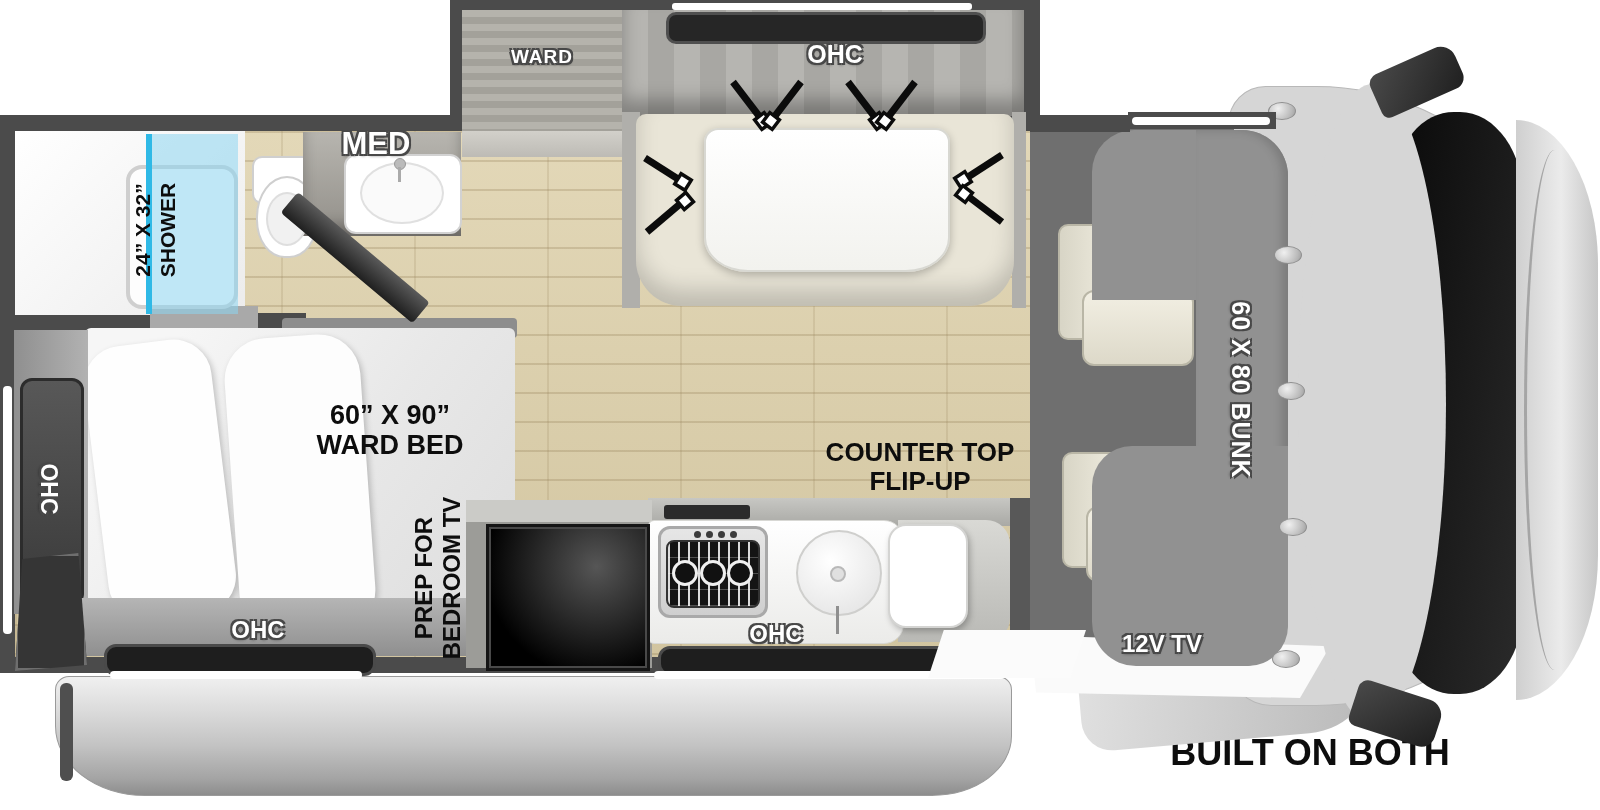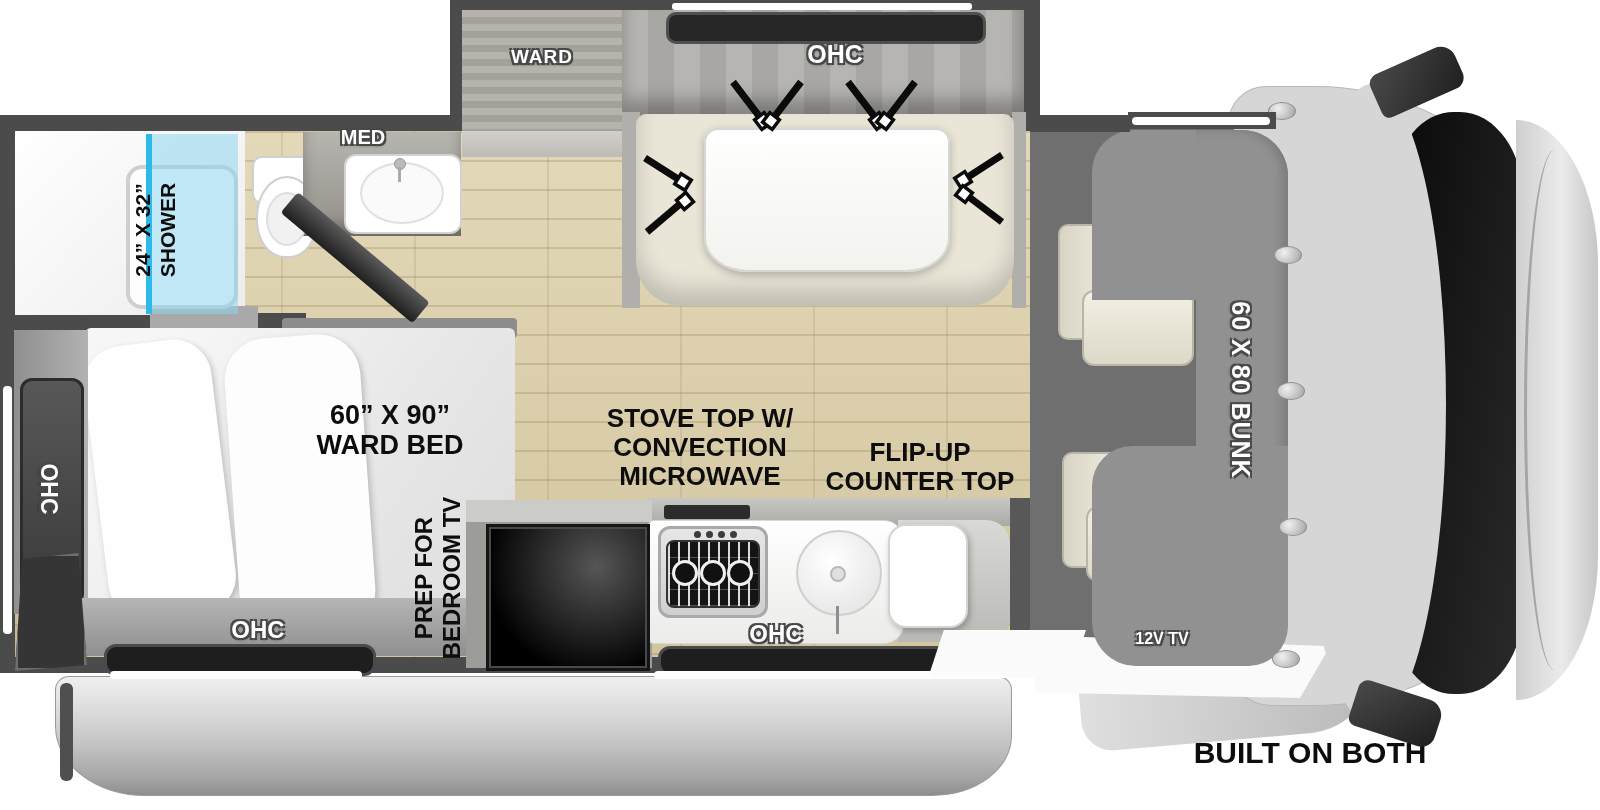--- a/index.html
+++ b/index.html
@@ -15,21 +15,21 @@
   .rotm90{transform:rotate(-90deg);}
 
   
   .awning{left:55px;top:676px;width:955px;height:118px;z-index:1;border:1px solid #9a9a9a;
     background:linear-gradient(180deg,#f0f0f0 0%,#dadada 30%,#c3c3c3 58%,#a4a4a4 86%,#8d8d8d 100%);
     border-radius:14px 14px 80px 90px/14px 14px 60px 70px;}
   .awning-cap{left:60px;top:683px;width:13px;height:98px;background:#4f4f4f;border-radius:6px;z-index:2;}
   .awning-label{left:330px;top:711px;width:500px;font-size:30px;z-index:3;}
 
   
-  .chassis-note{left:1090px;top:738px;width:440px;font-size:30px;line-height:29px;z-index:2;}
+  .chassis-note{left:1090px;top:738px;width:440px;font-size:36px;line-height:29px;z-index:2;}
 
   
   .cab-body{left:1228px;top:86px;width:368px;height:618px;background:#d6d6d6;z-index:3;border:1px solid #b8b8b8;
     border-radius:40px 300px 300px 46px/40px 330px 330px 46px;}
   .fender{left:1080px;top:660px;width:300px;height:80px;z-index:2;transform:rotate(-5deg);
     background:linear-gradient(100deg,#e0e0e0,#b8b8b8);border-radius:8px 10px 120px 50px;}
   .windshield{left:1396px;top:112px;width:128px;height:582px;z-index:5;
     background:linear-gradient(100deg,#0a0a0a,#2b2b2b);
     border-radius:58px 64px 64px 58px/70px 90px 90px 70px;}
   .windshield-carve{left:1298px;top:84px;width:148px;height:640px;background:#d6d6d6;border-radius:50%;z-index:6;}
@@ -49,21 +49,21 @@
   .seat-cushion{width:108px;height:72px;z-index:6;border:2px solid #b9b6a6;border-radius:12px;
     background:linear-gradient(180deg,#f2efe3,#ddd9c9);}
   .seatA-back{left:1058px;top:224px;} .seatA-cushion{left:1082px;top:290px;}
   .seatB-back{left:1062px;top:452px;} .seatB-cushion{left:1086px;top:506px;}
   .bunk{background:#919191;z-index:7;}
   .bunk-top{left:1092px;top:130px;width:196px;height:170px;border-radius:42px 46px 0 0;}
   .bunk-spine{left:1196px;top:130px;width:92px;height:536px;border-radius:0 46px 46px 0;
     box-shadow:inset -6px 0 10px rgba(0,0,0,.15);}
   .bunk-bottom{left:1092px;top:446px;width:196px;height:220px;border-radius:40px 0 40px 44px;}
   .bunk-label{left:1130px;top:375px;width:220px;height:30px;font-size:25px;letter-spacing:1px;z-index:8;}
-  .cab-tv-label{left:1102px;top:630px;width:120px;font-size:16px;z-index:8;}
+  .cab-tv-label{left:1102px;top:630px;width:120px;font-size:24px;z-index:8;}
   .rivet{width:26px;height:16px;border:1px solid #8f8f8f;border-radius:50%;z-index:8;
     background:radial-gradient(circle at 35% 35%,#f0f0f0,#b9b9b9 70%,#9b9b9b);}
   .rv1{left:1268px;top:102px;} .rv2{left:1274px;top:246px;} .rv3{left:1277px;top:382px;}
   .rv4{left:1279px;top:518px;} .rv5{left:1272px;top:650px;}
   .cowl-bar{left:1128px;top:112px;width:148px;height:17px;background:#4b4b4b;z-index:8;}
   .cowl-strip{left:1132px;top:117px;width:138px;height:8px;background:#fff;border-radius:4px;z-index:9;}
 
   
   .wall{background:#4b4b4b;z-index:10;}
   .wall-top{left:0;top:115px;width:1130px;height:17px;}
@@ -85,21 +85,21 @@
     background:#fdfdfd;z-index:13;}
   .shower-glass{left:150px;top:134px;width:88px;height:180px;background:rgba(140,214,240,.55);z-index:14;}
   .shower-glass-line{left:146px;top:134px;width:6px;height:180px;background:#2fb9e6;z-index:15;}
   .shower-label{left:82px;top:203px;width:150px;height:54px;font-size:21px;line-height:25px;z-index:16;}
   .toilet-tank{left:252px;top:156px;width:66px;height:44px;background:#fff;border:2px solid #cfcfcf;border-radius:10px;z-index:13;}
   .toilet-bowl{left:256px;top:176px;width:58px;height:78px;background:#fff;border:2px solid #cfcfcf;
     border-radius:50% 50% 46% 46%;z-index:13;}
   .toilet-bowl-inner{left:266px;top:192px;width:38px;height:50px;background:#f1f1f1;border:2px solid #dedede;border-radius:50%;z-index:14;}
   .med-cabinet{left:303px;top:132px;width:158px;height:104px;z-index:13;
     background:linear-gradient(180deg,#b7b5af,#928f89);box-shadow:inset 0 -12px 14px rgba(0,0,0,.25);}
-  .med-label{left:303px;top:126px;width:120px;font-size:20px;z-index:16;}
+  .med-label{left:316px;top:126px;width:120px;font-size:31px;z-index:16;}
   .bath-sink{left:344px;top:154px;width:114px;height:76px;background:#fff;border:2px solid #d2d2d2;border-radius:12px;z-index:14;}
   .bath-basin{left:360px;top:162px;width:80px;height:58px;background:#fafafa;border:2px solid #e0e0e0;border-radius:50%;z-index:15;}
   .bath-faucet{left:394px;top:158px;width:10px;height:10px;background:#bbb;border:1px solid #999;border-radius:50%;z-index:16;}
   .bath-faucet-stem{left:398px;top:167px;width:3px;height:15px;background:#aaa;z-index:16;}
   .bath-door{left:298px;top:192px;width:172px;height:27px;z-index:16;transform:rotate(40deg);transform-origin:0 0;
     background:linear-gradient(180deg,#5a5a5a,#1f1f1f);border-radius:4px;}
 
   
   .ward{left:462px;top:10px;width:160px;height:121px;z-index:12;
     background:repeating-linear-gradient(180deg,#b5b3ac 0 7px,#a3a19a 7px 14px);}
@@ -301,28 +301,23 @@
   <div class="abs corner-tv"></div>
   <div class="abs bed-foot-band"></div>
   <div class="t tw foot-ohc-label">OHC</div>
   <div class="abs foot-window"></div>
   <div class="abs foot-window-strip"></div>
   <div class="t tb rotm90 tv-prep-label">
     <span>PREP FOR</span>
     <span>BEDROOM TV</span>
   </div>
 
-  <div class="t tb stove-label">
-    <span>STOVE TOP W/</span>
-    <span>CONVECTION</span>
-    <span>MICROWAVE</span>
-  </div>
   <div class="t tb flip-label">
+    <span>COUNTER TOP</span>
     <span>FLIP-UP</span>
-    <span>COUNTER TOP</span>
   </div>
   <div class="abs fridge-cab"></div>
   <div class="abs fridge"></div>
   <div class="abs counter-back"></div>
   <div class="abs counter-vent"></div>
   <div class="abs counter-side"></div>
   <div class="abs counter"></div>
   <div class="abs stove-plate"></div>
   <div class="abs stove-dot sd1"></div>
   <div class="abs stove-dot sd2"></div>

